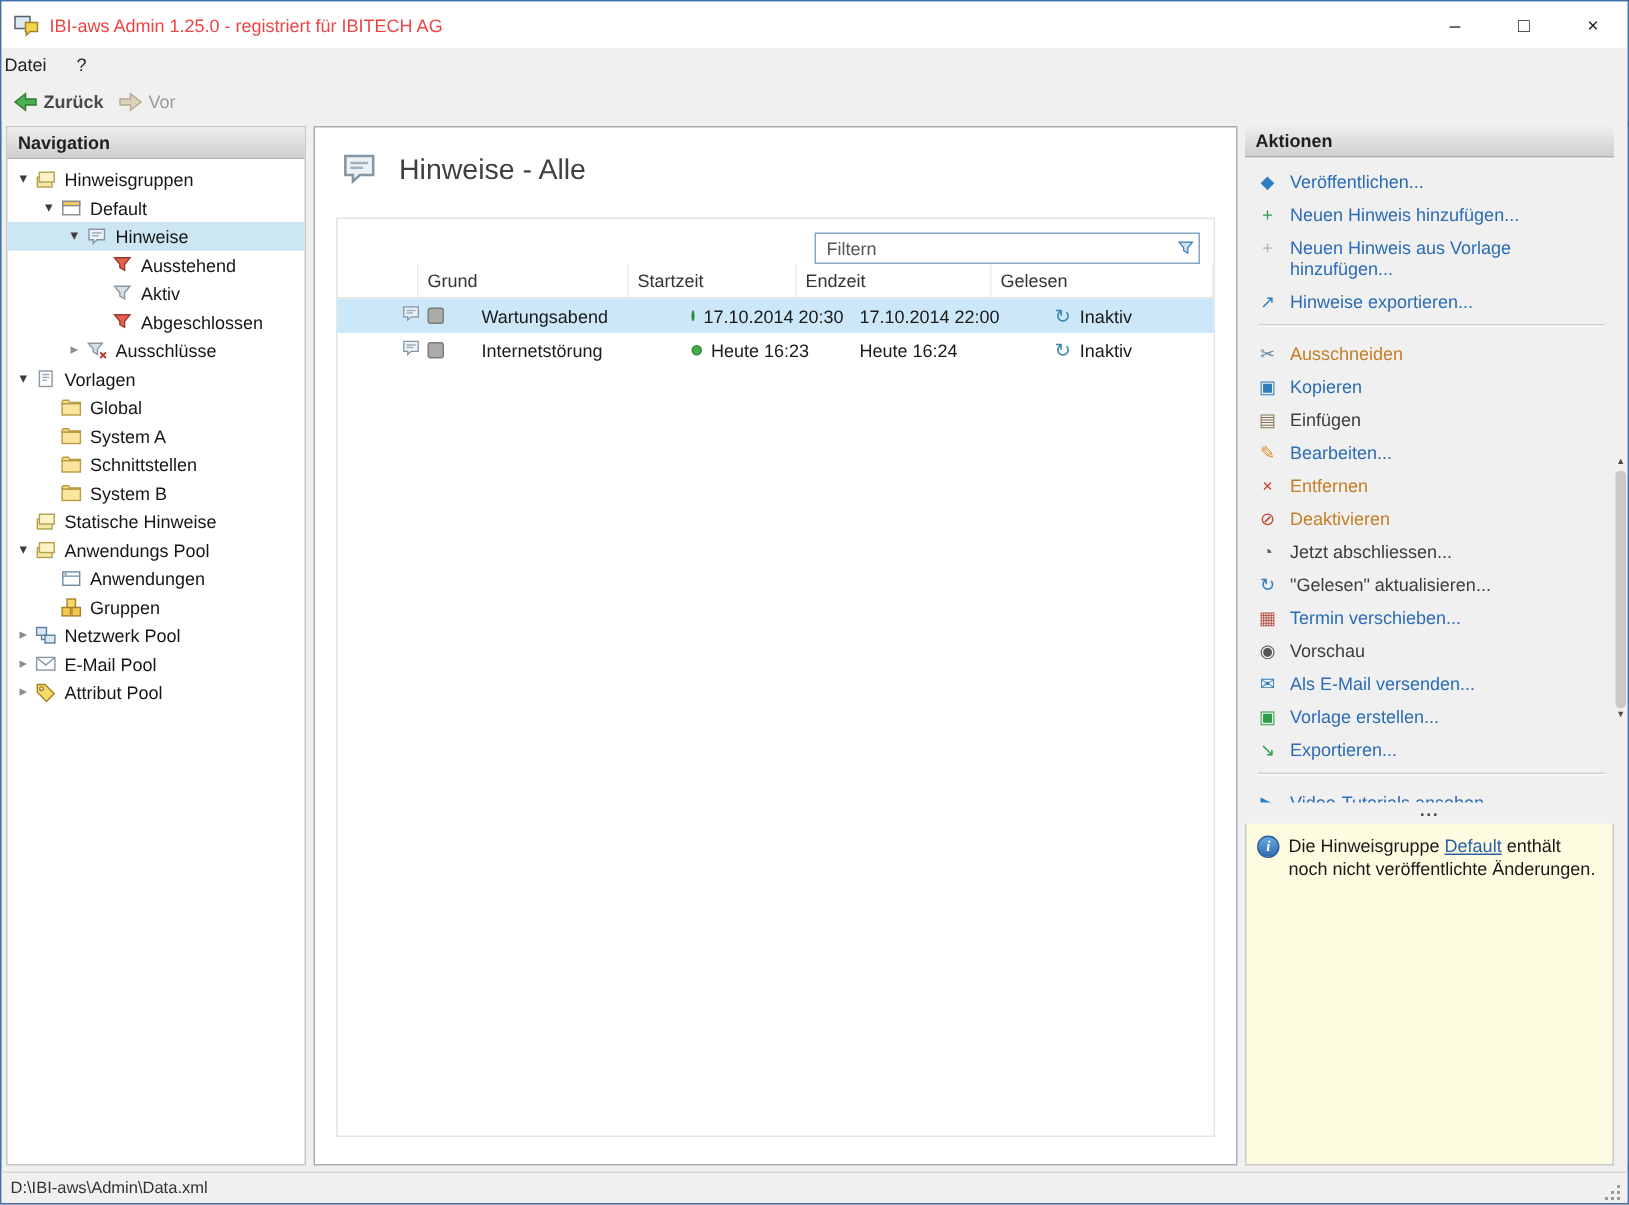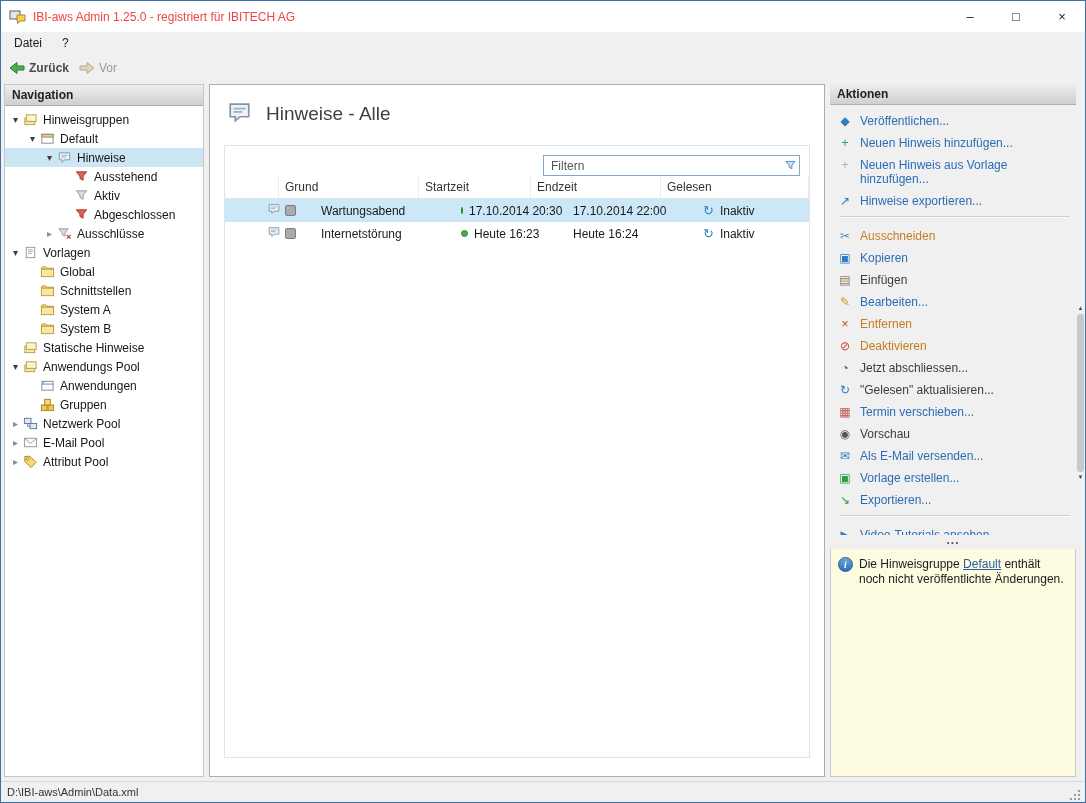--- a/index.html
+++ b/index.html
@@ -11,21 +11,21 @@
     display:flex; flex-direction:column; overflow:hidden;
     font-size:12px; color:#1a1a1a;
   }
   
   .titlebar { height:31px; background:#fff; display:flex; align-items:center; padding-left:8px; flex:0 0 auto; }
   .app-icon { width:18px; height:16px; margin-right:6px; }
   .titlebar .title { font-size:12px; color:#ef4444; }
   .win-controls { margin-left:auto; display:flex; height:100%; }
   .win-btn { width:46px; height:100%; border:none; background:transparent; font-size:13px; color:#222; font-family:inherit; cursor:default; }
   
-  .menubar { height:22px; display:flex; align-items:center; gap:20px; padding-left:13px; background:#f0f0f0; flex:0 0 auto; }
+  .menubar { height:22px; display:flex; align-items:center; gap:20px; padding-left:2px; background:#f0f0f0; flex:0 0 auto; }
   .menu-item { font-size:12px; color:#222; }
   .toolbar { height:27px; display:flex; align-items:center; gap:10px; padding-left:8px; background:#f0f0f0; flex:0 0 auto; }
   .tool-btn { display:flex; align-items:center; gap:4px; }
   .tool-btn .lbl { font-weight:700; color:#4a4a4a; }
   .tool-btn.disabled .lbl { font-weight:400; color:#9a9a9a; }
   
   .body { flex:1; display:flex; padding:3px 0 4px 3px; min-height:0; }
   .panel-header { height:21px; background:linear-gradient(#eeeeee,#cfcfcf); border-bottom:1px solid #b0b0b0;
     font-weight:700; font-size:12px; color:#1f1f1f; padding:3px 7px; flex:0 0 auto; }
   
@@ -220,31 +220,31 @@
             <span class="tree-label">Global</span>
           </div>
           <div class="tree-item" style="padding-left: 21px;">
             <span class="expander none"></span>
             <span class="tree-icon">
               <svg width="15" height="15" viewBox="0 0 16 16" aria-hidden="true">
                 <path d="M1.5 5.5V4l1-1h3.5l1 1.5h7.5v1z" fill="#f7dc8a" stroke="#b89b3e"></path>
                 <rect x="1.5" y="5.5" width="13" height="8" fill="#fbe6a0" stroke="#b89b3e"></rect>
               </svg>
             </span>
-            <span class="tree-label">Schnittstellen</span>
+            <span class="tree-label">System A</span>
           </div>
           <div class="tree-item" style="padding-left: 21px;">
             <span class="expander none"></span>
             <span class="tree-icon">
               <svg width="15" height="15" viewBox="0 0 16 16" aria-hidden="true">
                 <path d="M1.5 5.5V4l1-1h3.5l1 1.5h7.5v1z" fill="#f7dc8a" stroke="#b89b3e"></path>
                 <rect x="1.5" y="5.5" width="13" height="8" fill="#fbe6a0" stroke="#b89b3e"></rect>
               </svg>
             </span>
-            <span class="tree-label">System A</span>
+            <span class="tree-label">Schnittstellen</span>
           </div>
           <div class="tree-item" style="padding-left: 21px;">
             <span class="expander none"></span>
             <span class="tree-icon">
               <svg width="15" height="15" viewBox="0 0 16 16" aria-hidden="true">
                 <path d="M1.5 5.5V4l1-1h3.5l1 1.5h7.5v1z" fill="#f7dc8a" stroke="#b89b3e"></path>
                 <rect x="1.5" y="5.5" width="13" height="8" fill="#fbe6a0" stroke="#b89b3e"></rect>
               </svg>
             </span>
             <span class="tree-label">System B</span>

